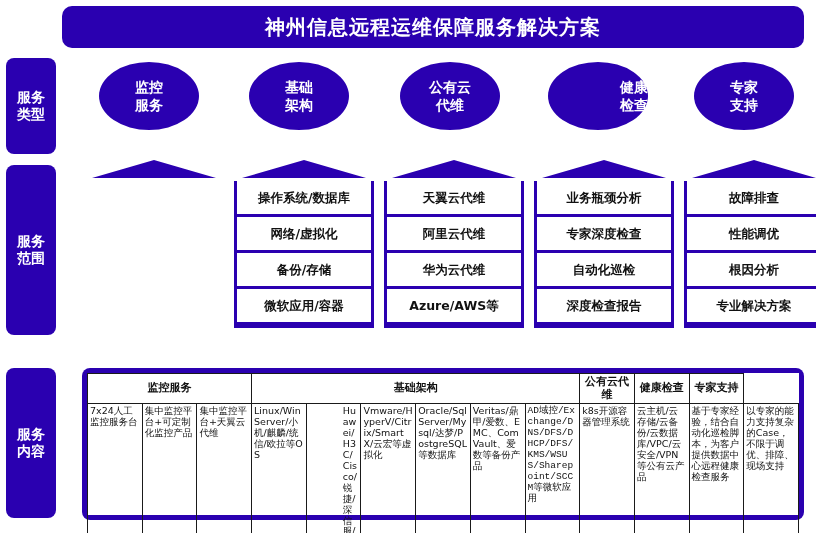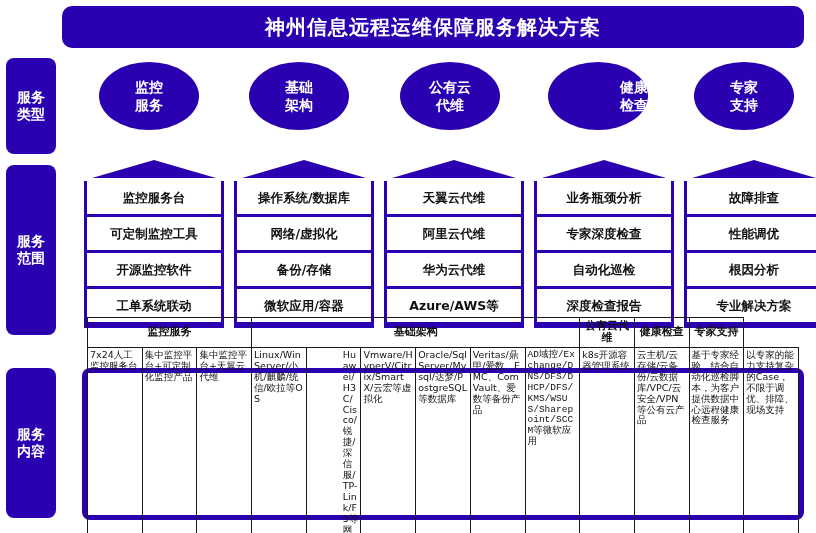--- a/index.html
+++ b/index.html
@@ -61,21 +61,21 @@
   }
   .cell:last-child{margin-bottom:0;}
 
   
   .content-box{
     position:absolute;left:82px;top:368px;width:722px;height:152px;
     background:#2a00b0;border-radius:8px;box-sizing:border-box;padding:5px;
   }
   .content-inner{
     width:100%;height:100%;background:#fff;box-sizing:border-box;
-    display:flex;flex-direction:column;justify-content:center;
+    display:flex;flex-direction:column;
   }
   table.grid{
     border-collapse:collapse;width:100%;height:100%;
     table-layout:fixed;
   }
   table.grid th,table.grid td{
     border:1px solid #1a1a1a;
     font-size:9.5px;color:#111;
     vertical-align:top;
     padding:2px 2px;
@@ -104,28 +104,20 @@
 <div class="row-label" id="label-content">
   <span>服务<br>内容</span>
 </div>
 
 <div id="columns-host">
     <div class="ellipse" style="left: 99px;">
       <span>监控<br>服务</span>
     </div>
     <div class="chev" style="left: 84px;">
       <div class="head"></div>
-      <div class="body">
-        <div class="inner">
-          <div class="cell">监控服务台</div>
-          <div class="cell">可定制监控工具</div>
-          <div class="cell">开源监控软件</div>
-          <div class="cell">工单系统联动</div>
-        </div>
-      </div>
     </div>
     <div class="ellipse" style="left: 249px;">
       <span>基础<br>架构</span>
     </div>
     <div class="chev" style="left: 234px;">
       <div class="head"></div>
       <div class="body">
         <div class="inner">
           <div class="cell">操作系统/数据库</div>
           <div class="cell">网络/虚拟化</div>

